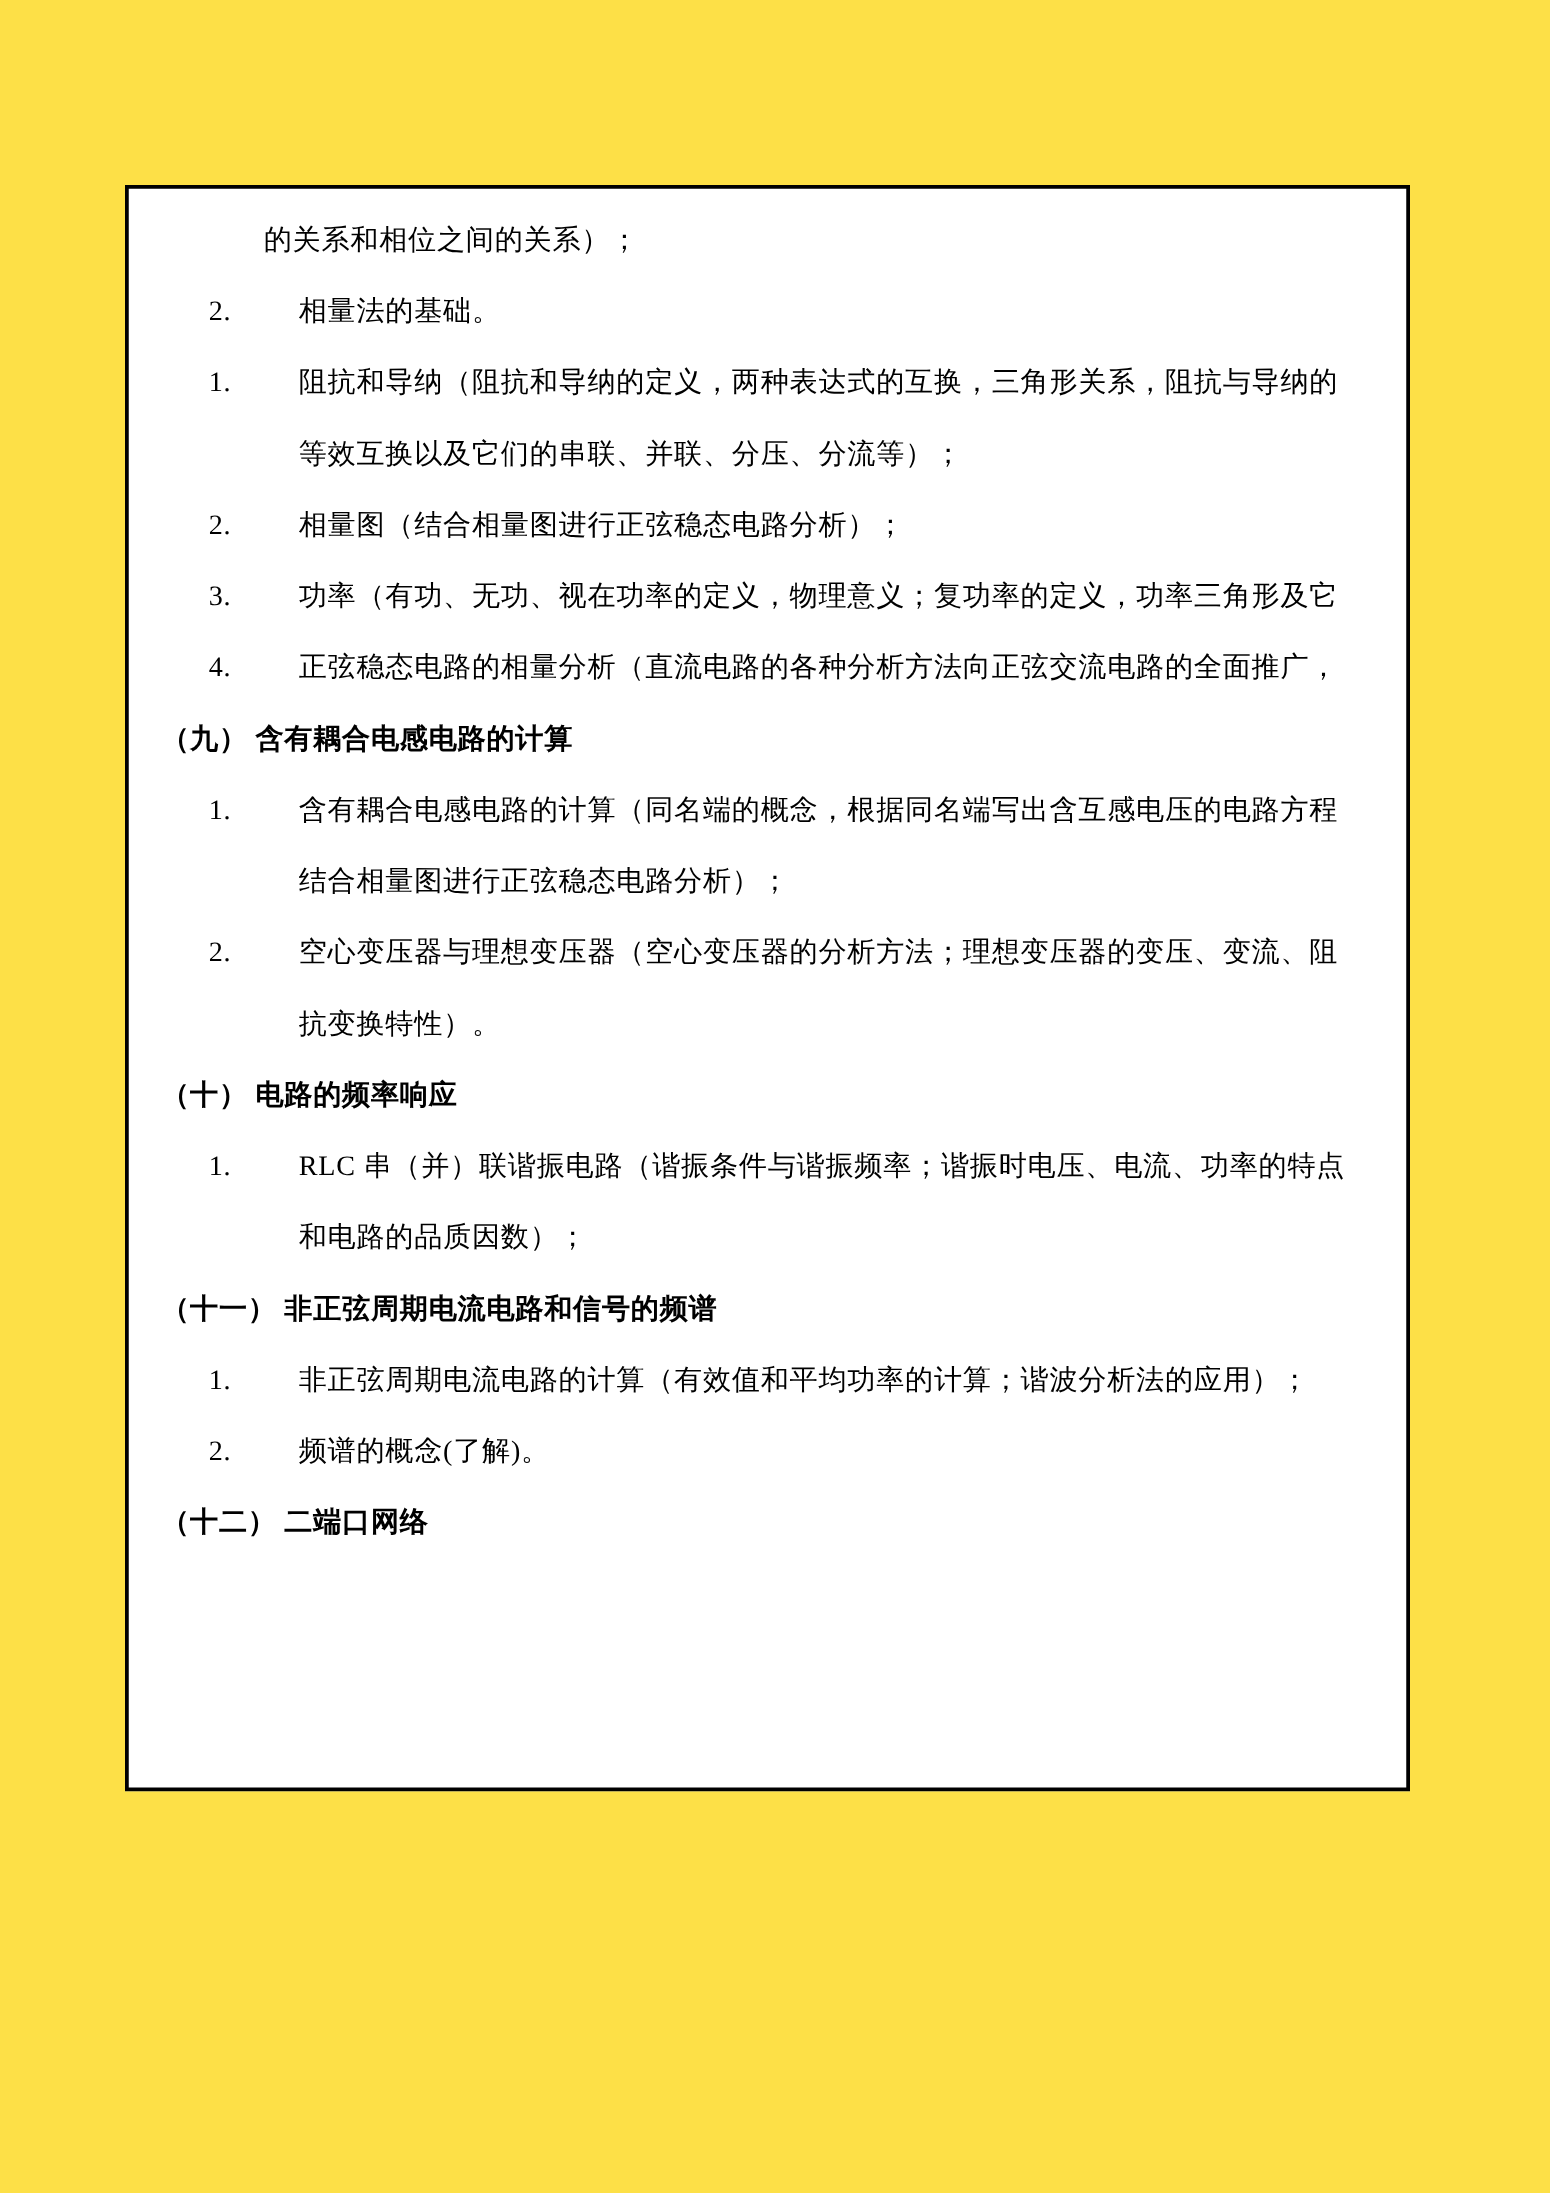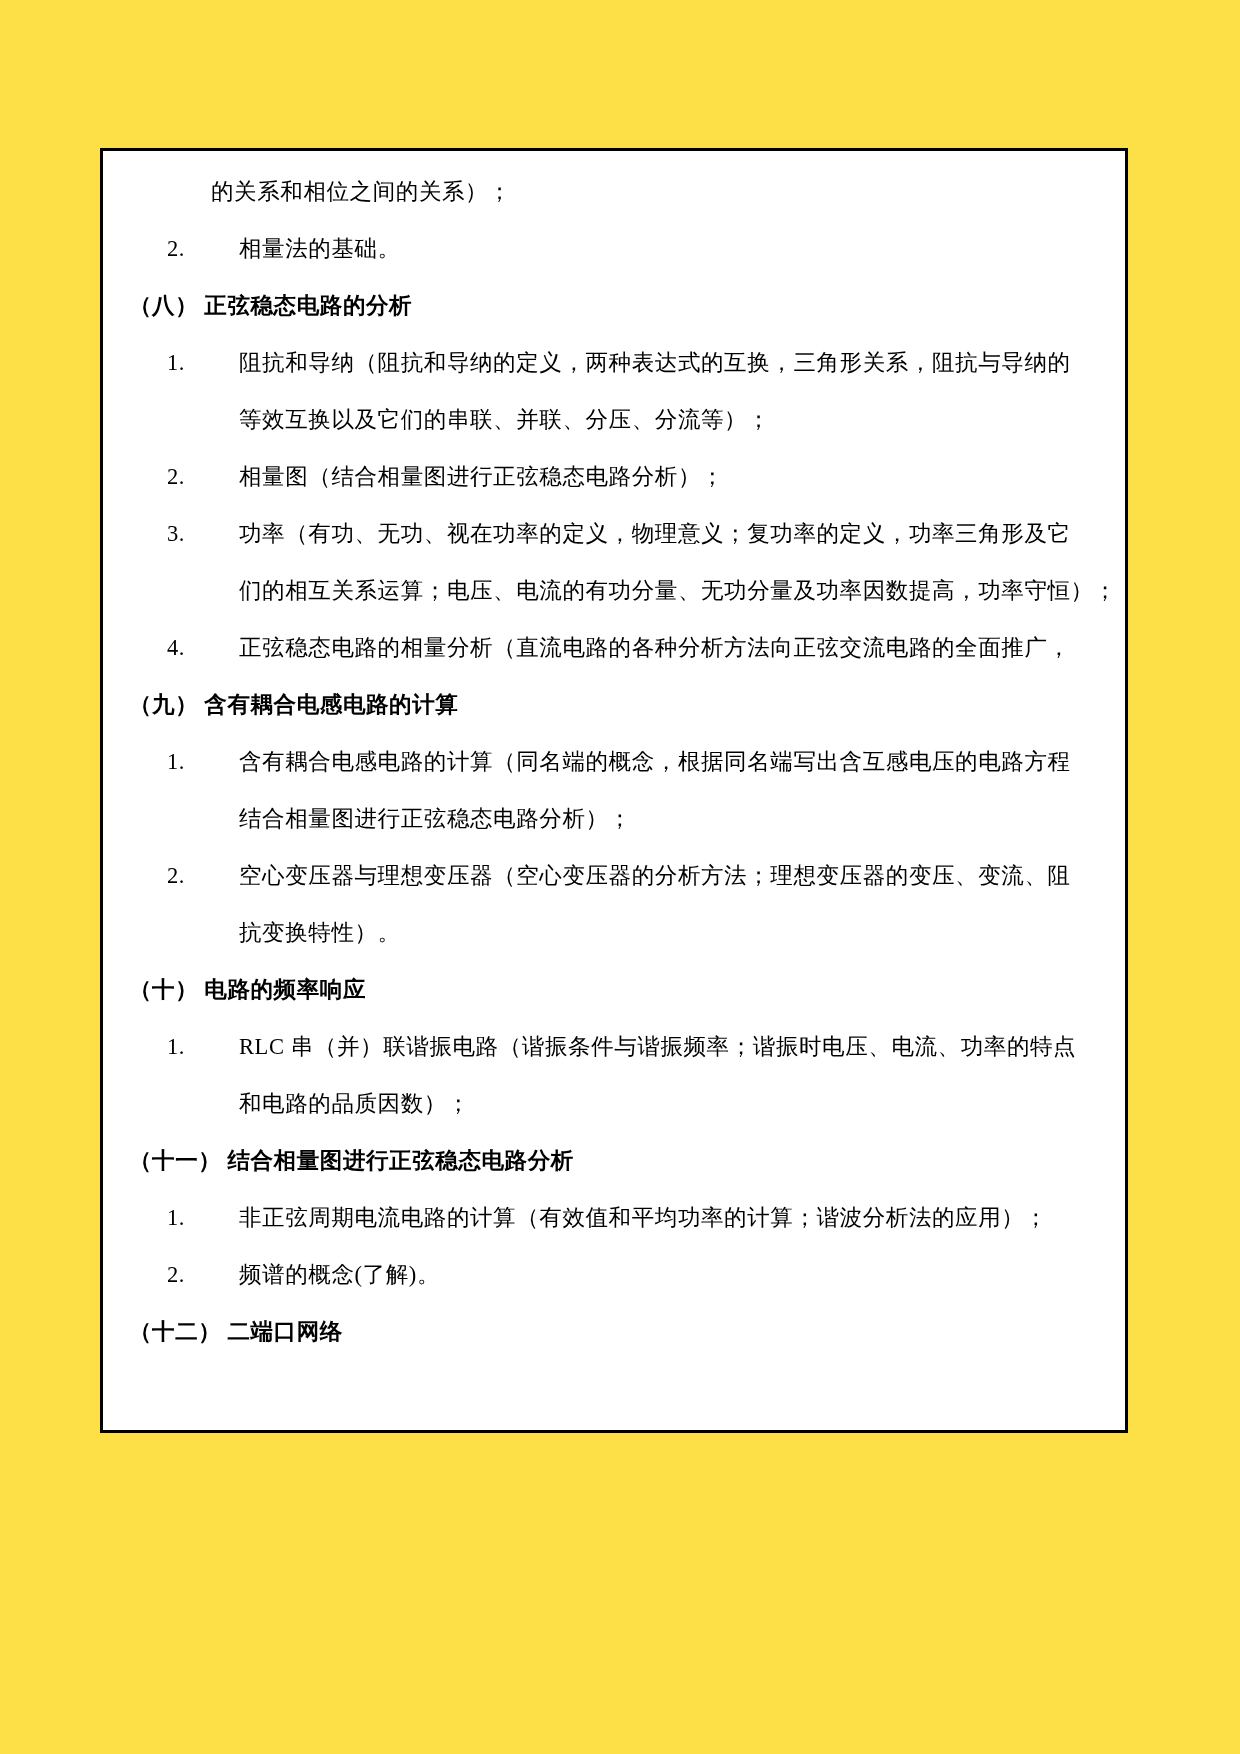--- a/index.html
+++ b/index.html
@@ -101,34 +101,32 @@
 <body>
 
 <div class="page">
   <div class="doc-frame">
     <div class="doc-body" id="doc-body">
         <div class="cont-line">的关系和相位之间的关系）；</div>
         <div class="num-item">
           <span class="marker">2.</span>
           <span class="itext">相量法的基础。</span>
         </div>
-        <div class="section-head"><span class="sec-num">（八）</span><span class="sec-title">正弦稳态电路的分析</span></div>
         <div class="num-item">
           <span class="marker">1.</span>
           <span class="itext">阻抗和导纳（阻抗和导纳的定义，两种表达式的互换，三角形关系，阻抗与导纳的</span>
           <span class="itext l2">等效互换以及它们的串联、并联、分压、分流等）；</span>
         </div>
         <div class="num-item">
           <span class="marker">2.</span>
           <span class="itext">相量图（结合相量图进行正弦稳态电路分析）；</span>
         </div>
         <div class="num-item">
           <span class="marker">3.</span>
           <span class="itext">功率（有功、无功、视在功率的定义，物理意义；复功率的定义，功率三角形及它</span>
-          <span class="itext l2">们的相互关系运算；电压、电流的有功分量、无功分量及功率因数提高，功率守恒）；</span>
         </div>
         <div class="num-item">
           <span class="marker">4.</span>
           <span class="itext">正弦稳态电路的相量分析（直流电路的各种分析方法向正弦交流电路的全面推广，</span>
         </div>
         <div class="section-head"><span class="sec-num">（九）</span><span class="sec-title">含有耦合电感电路的计算</span></div>
         <div class="num-item">
           <span class="marker">1.</span>
           <span class="itext">含有耦合电感电路的计算（同名端的概念，根据同名端写出含互感电压的电路方程</span>
           <span class="itext l2">结合相量图进行正弦稳态电路分析）；</span>
@@ -137,21 +135,21 @@
           <span class="marker">2.</span>
           <span class="itext">空心变压器与理想变压器（空心变压器的分析方法；理想变压器的变压、变流、阻</span>
           <span class="itext l2">抗变换特性）。</span>
         </div>
         <div class="section-head"><span class="sec-num">（十）</span><span class="sec-title">电路的频率响应</span></div>
         <div class="num-item">
           <span class="marker">1.</span>
           <span class="itext">RLC 串（并）联谐振电路（谐振条件与谐振频率；谐振时电压、电流、功率的特点</span>
           <span class="itext l2">和电路的品质因数）；</span>
         </div>
-        <div class="section-head"><span class="sec-num">（十一）</span><span class="sec-title">结合相量图进行正弦稳态电路分析</span></div>
+        <div class="section-head"><span class="sec-num">（十一）</span><span class="sec-title">非正弦周期电流电路和信号的频谱</span></div>
         <div class="num-item">
           <span class="marker">1.</span>
           <span class="itext">非正弦周期电流电路的计算（有效值和平均功率的计算；谐波分析法的应用）；</span>
         </div>
         <div class="num-item">
           <span class="marker">2.</span>
           <span class="itext">频谱的概念(了解)。</span>
         </div>
         <div class="section-head"><span class="sec-num">（十二）</span><span class="sec-title">二端口网络</span></div>
       </div>

